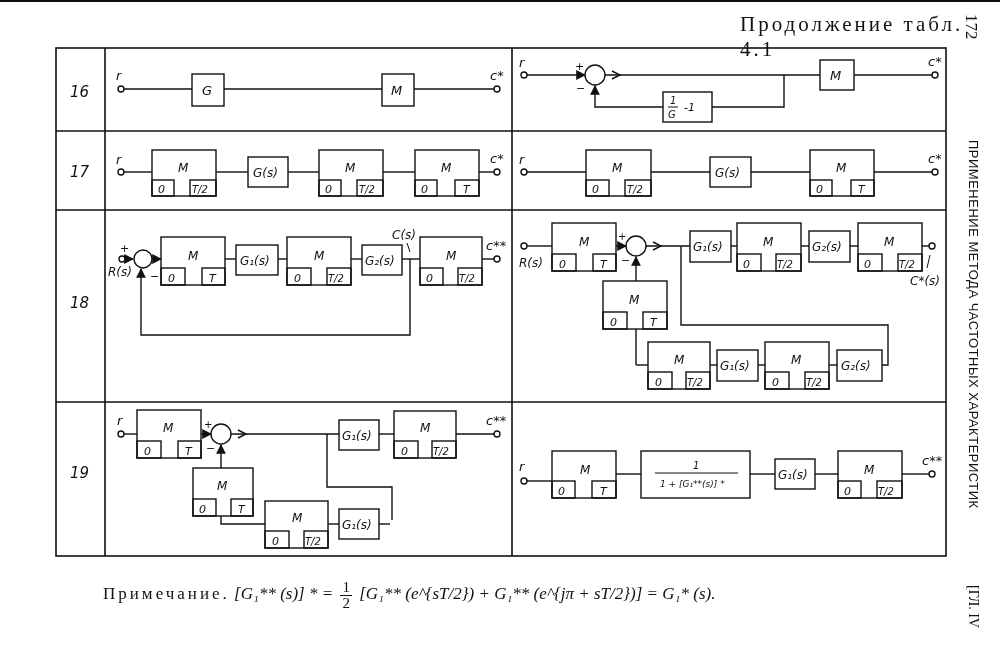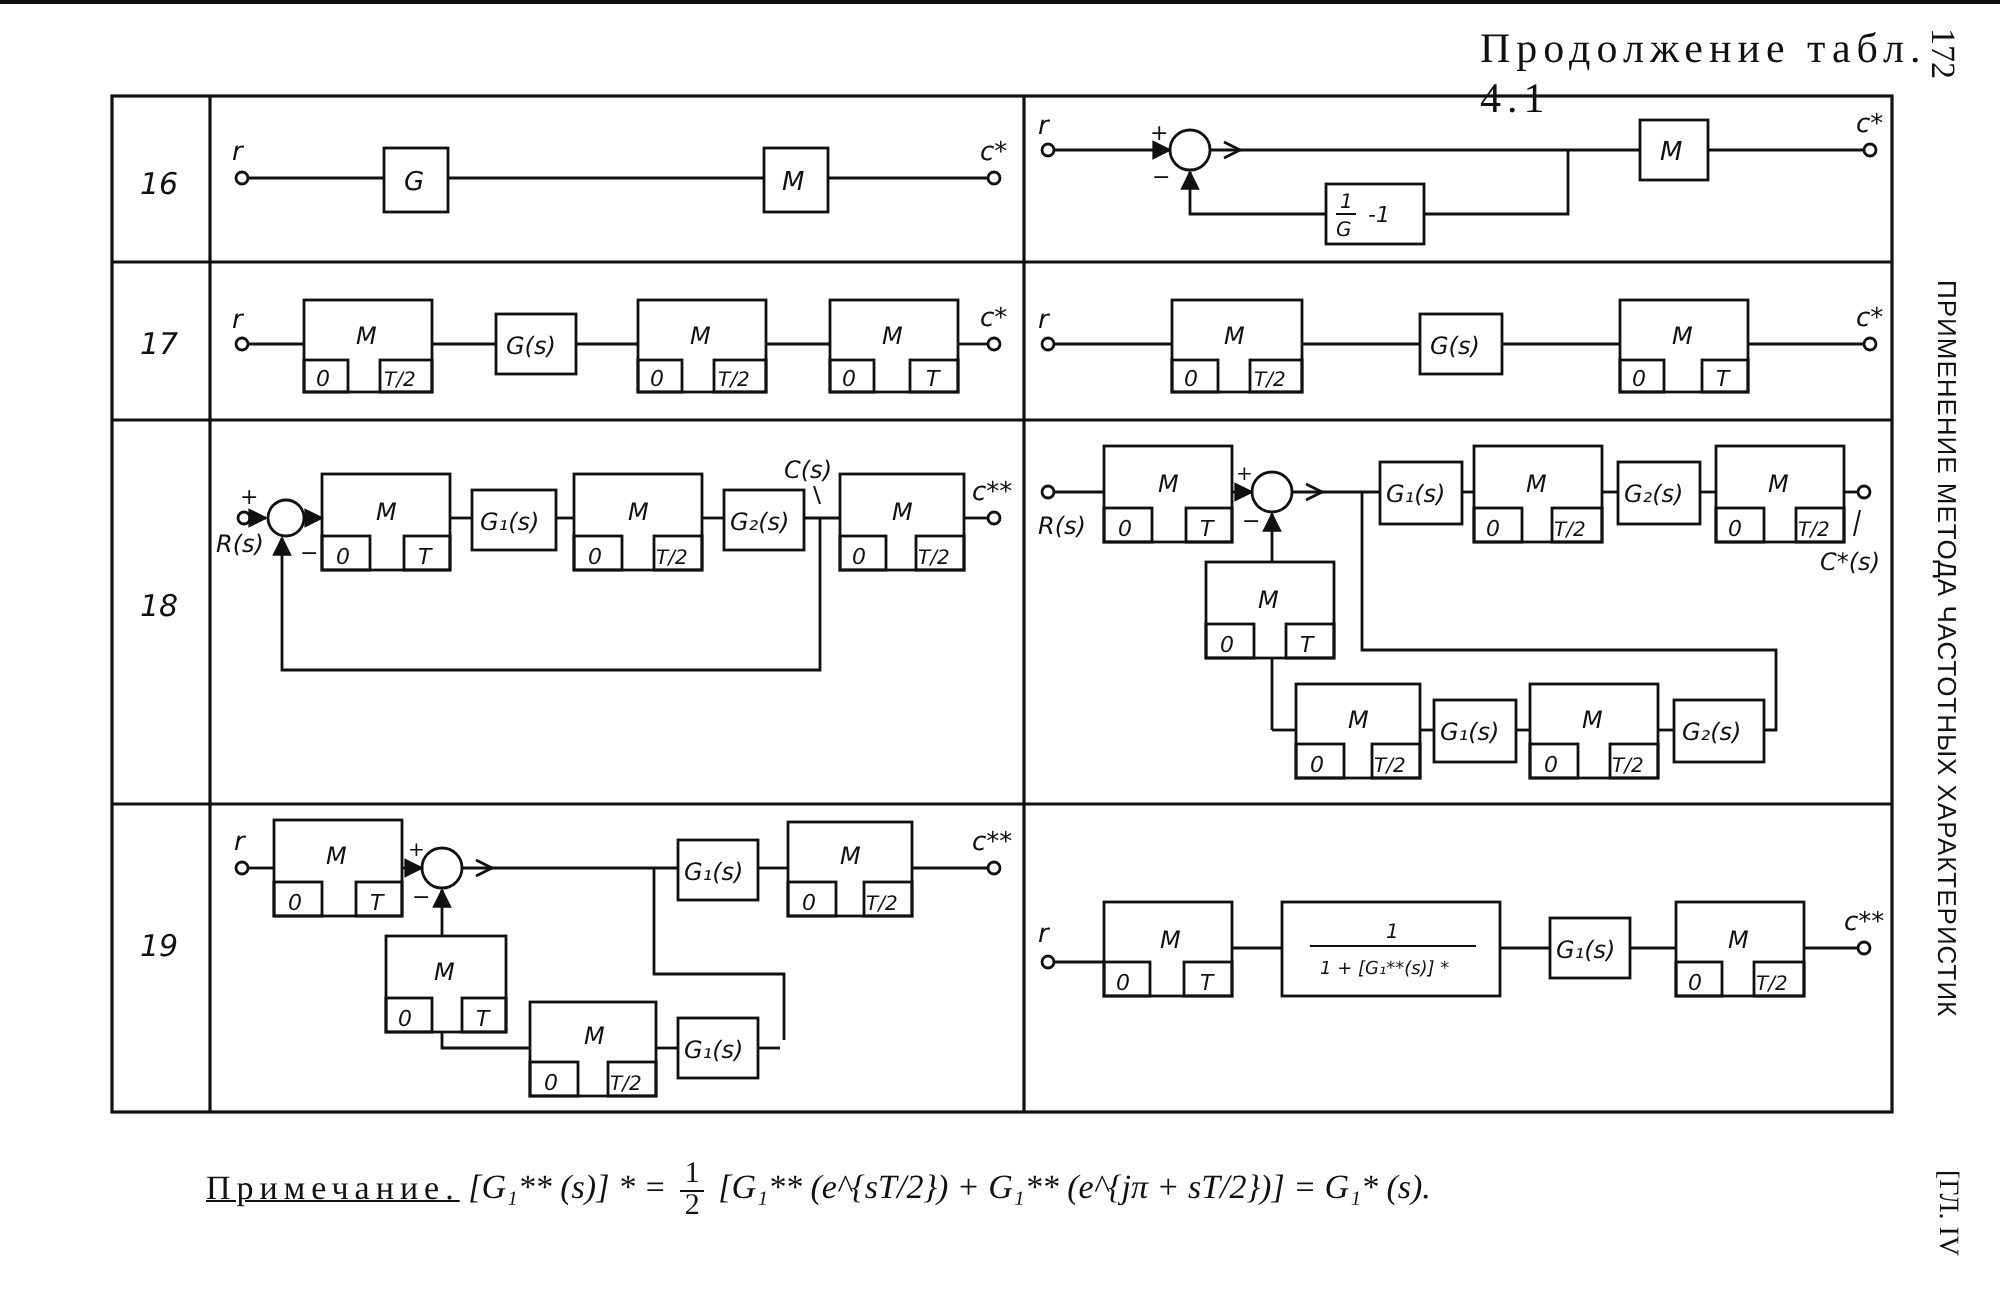--- a/index.html
+++ b/index.html
@@ -6,21 +6,21 @@
   body { width: 1000px; height: 647px; position: relative; overflow: hidden;
          font-family: "Liberation Serif", serif; color: #111; }
   .topline { position: absolute; left: 0; top: 0; width: 1000px; height: 2px; background: #111; }
   .table-title { position: absolute; left: 740px; top: 12px; font-size: 21px; letter-spacing: 3px; }
   .page-number { position: absolute; left: 963px; top: 14px; font-size: 17px; transform: rotate(90deg); transform-origin: left top; white-space: nowrap; margin-left: 18px; }
   .running-head { position: absolute; left: 963px; top: 140px; font-size: 13px; transform: rotate(90deg); transform-origin: left top; white-space: nowrap; margin-left: 18px; letter-spacing: 0.5px; font-family: "Liberation Sans", sans-serif; }
   .chapter { position: absolute; left: 963px; top: 585px; font-size: 14px; transform: rotate(90deg); transform-origin: left top; white-space: nowrap; margin-left: 18px; }
   svg.diagram { position: absolute; left: 0; top: 0; }
   svg text { font-family: "DejaVu Sans", sans-serif; font-style: italic; fill: #111; }
   .note { position: absolute; left: 103px; top: 580px; font-size: 17px; white-space: nowrap; }
-  .note .lead { letter-spacing: 3px; text-decoration: underline; }
+  .note .lead { letter-spacing: 3px; }
   .note i { font-style: italic; margin-top: 19px; }
   .frac { display: inline-block; vertical-align: middle; text-align: center; font-size: 15px; line-height: 15px; margin: 0 3px; }
   .frac .num { display: block; border-bottom: 1px solid #111; padding: 0 2px; }
   .frac .den { display: block; }
 </style>
 </head>
 <body>
 
 <div class="topline"></div>
 <div class="table-title">Продолжение табл. 4.1</div>

